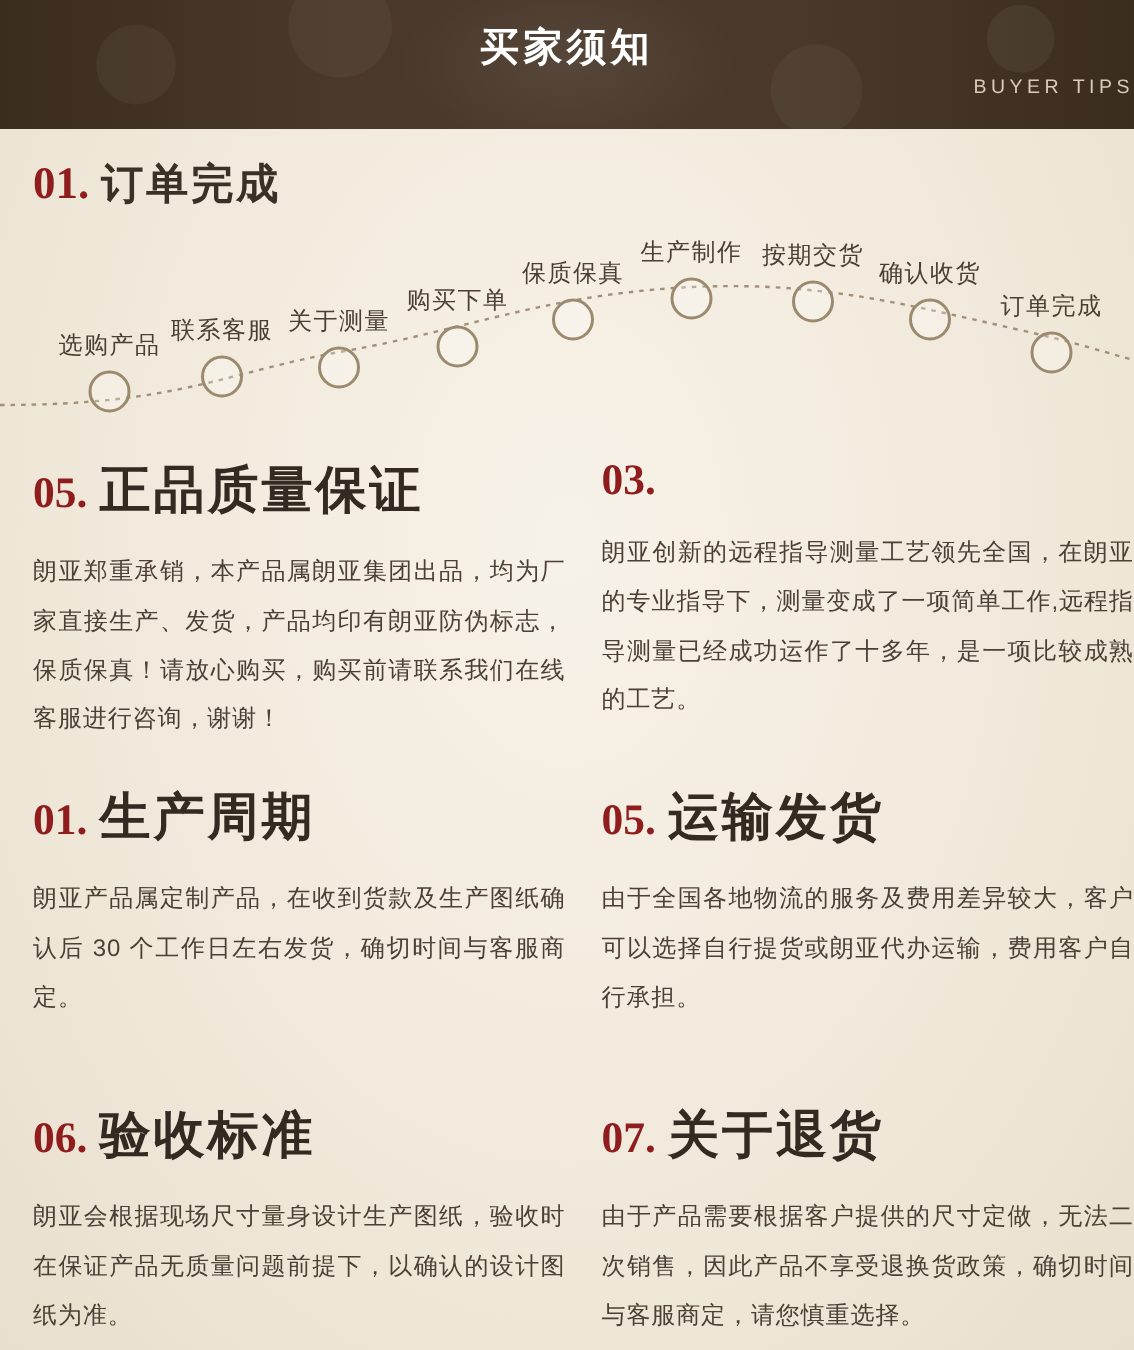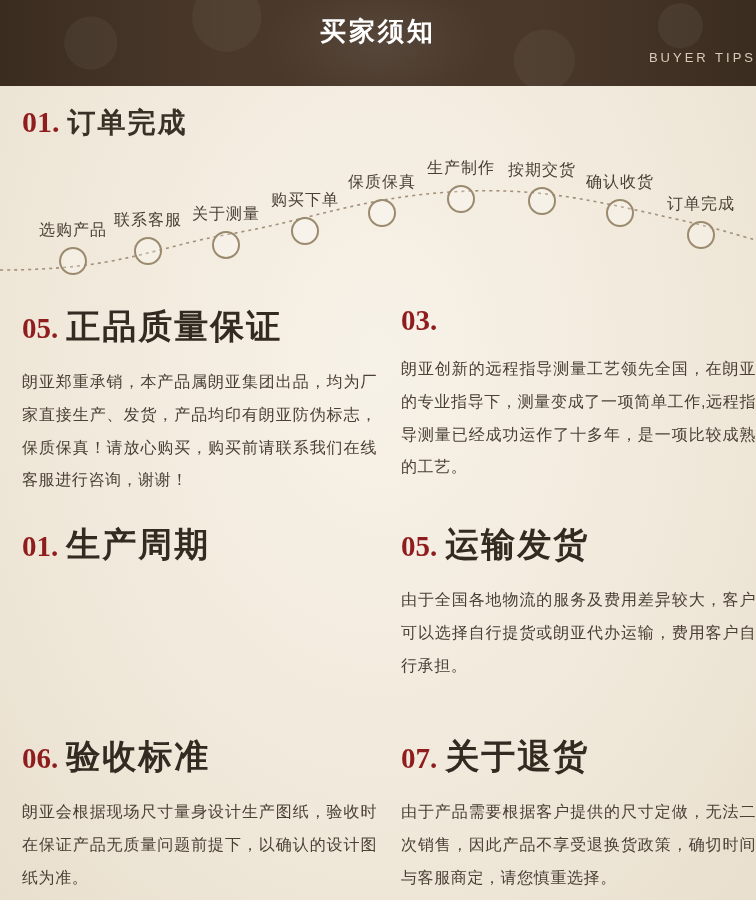--- a/index.html
+++ b/index.html
@@ -250,20 +250,21 @@
         <span class="block-num">03.</span>
       </div>
       <div class="block-body">朗亚创新的远程指导测量工艺领先全国，在朗亚的专业指导下，测量变成了一项简单工作,远程指导测量已经成功运作了十多年，是一项比较成熟的工艺。</div>
     </div>
 
     <div class="block row-mid">
       <div class="block-head">
         <span class="block-num">01.</span>
         <span class="block-title">生产周期</span>
       </div>
+      <div class="block-body">朗亚产品属定制产品，在收到货款及生产图纸确认后 30 个工作日左右发货，确切时间与客服商定。</div>
     </div>
 
     <div class="block row-mid">
       <div class="block-head">
         <span class="block-num">05.</span>
         <span class="block-title">运输发货</span>
       </div>
       <div class="block-body">由于全国各地物流的服务及费用差异较大，客户可以选择自行提货或朗亚代办运输，费用客户自行承担。</div>
     </div>
 

